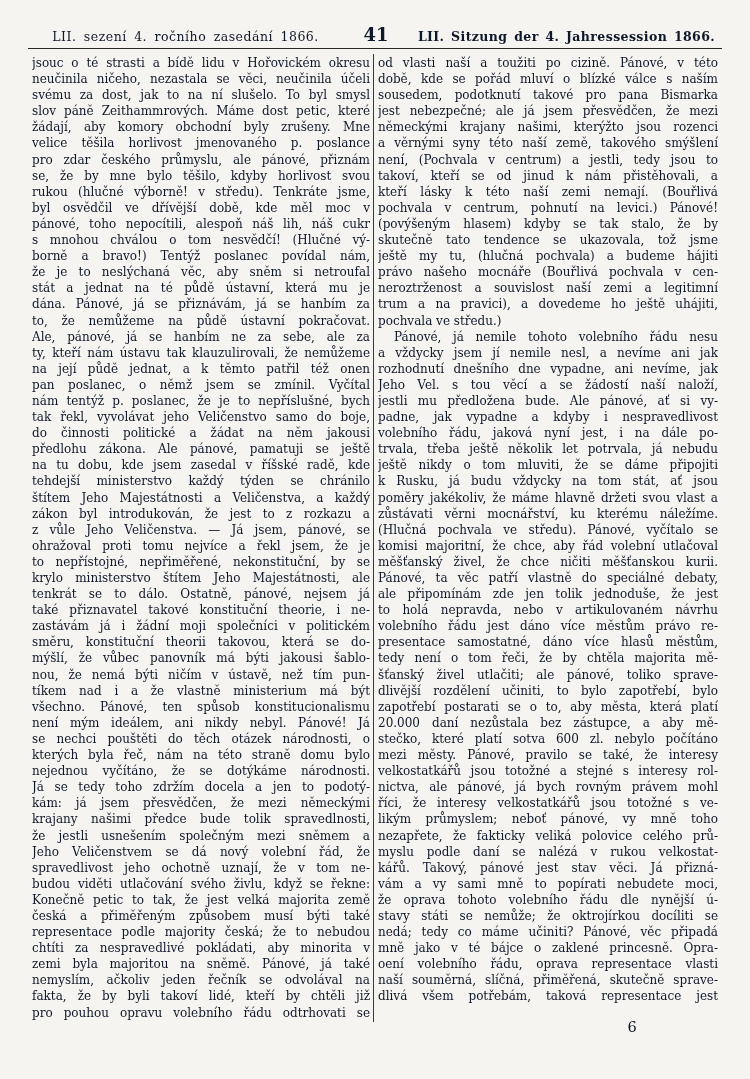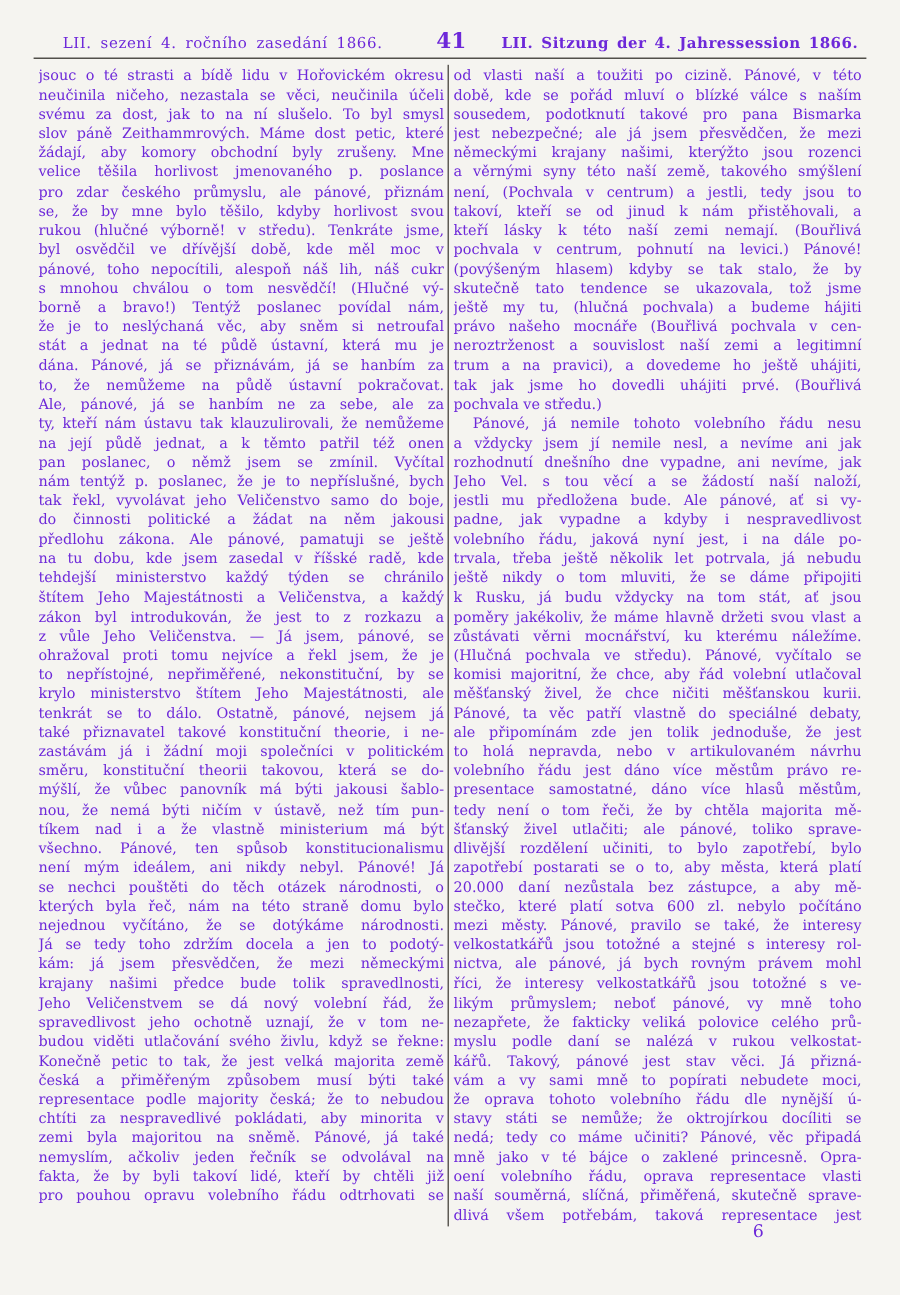--- a/index.html
+++ b/index.html
@@ -7,21 +7,21 @@
     padding: 0;
     background: #e9e8e4;
     font-family: "DejaVu Serif", serif;
   }
   .page {
     position: relative;
     width: 750px;
     height: 1079px;
     margin: 0 auto;
     background: #f5f4f0;
-    color: #6d28d9;
+    color: #0f172a;
     overflow: hidden;
   }
   .running-head {
     position: absolute;
     top: 24px;
     left: 30px;
     width: 692px;
     display: grid;
     grid-template-columns: 1fr 70px 1fr;
     align-items: baseline;
@@ -140,20 +140,21 @@
       <div class="tline">nou, že nemá býti ničím v ústavě, než tím pun-</div>
       <div class="tline">tíkem nad i a že vlastně ministerium má být</div>
       <div class="tline">všechno. Pánové, ten spůsob konstitucionalismu</div>
       <div class="tline">není mým ideálem, ani nikdy nebyl. Pánové! Já</div>
       <div class="tline">se nechci pouštěti do těch otázek národnosti, o</div>
       <div class="tline">kterých byla řeč, nám na této straně domu bylo</div>
       <div class="tline">nejednou vyčítáno, že se dotýkáme národnosti.</div>
       <div class="tline">Já se tedy toho zdržím docela a jen to podotý-</div>
       <div class="tline">kám: já jsem přesvědčen, že mezi německými</div>
       <div class="tline">krajany našimi předce bude tolik spravedlnosti,</div>
+      <div class="tline">že jestli usnešením společným mezi sněmem a</div>
       <div class="tline">Jeho Veličenstvem se dá nový volební řád, že</div>
       <div class="tline">spravedlivost jeho ochotně uznají, že v tom ne-</div>
       <div class="tline">budou viděti utlačování svého živlu, když se řekne:</div>
       <div class="tline">Konečně petic to tak, že jest velká majorita země</div>
       <div class="tline">česká a přiměřeným způsobem musí býti také</div>
       <div class="tline">representace podle majority česká; že to nebudou</div>
       <div class="tline">chtíti za nespravedlivé pokládati, aby minorita v</div>
       <div class="tline">zemi byla majoritou na sněmě.  Pánové, já také</div>
       <div class="tline">nemyslím, ačkoliv jeden řečník se odvolával na</div>
       <div class="tline">fakta, že by byli takoví lidé, kteří by chtěli již</div>
@@ -172,21 +173,20 @@
       <div class="tline">není, (Pochvala v centrum) a jestli, tedy jsou to</div>
       <div class="tline">takoví, kteří se od jinud k nám přistěhovali, a</div>
       <div class="tline">kteří lásky k této naší zemi nemají.  (Bouřlivá</div>
       <div class="tline">pochvala v centrum, pohnutí na levici.) Pánové!</div>
       <div class="tline">(povýšeným hlasem) kdyby se tak stalo, že by</div>
       <div class="tline">skutečně tato tendence se ukazovala, tož jsme</div>
       <div class="tline">ještě my tu, (hlučná pochvala) a budeme hájiti</div>
       <div class="tline">právo našeho mocnáře (Bouřlivá pochvala v cen-</div>
       <div class="tline">neroztrženost a souvislost naší zemi a legitimní</div>
       <div class="tline">trum a na pravici), a dovedeme ho ještě uhájiti,</div>
-      <div class="tline">tak jak jsme ho dovedli uhájiti prvé.  (Bouřlivá</div>
       <div class="tline nojust">pochvala ve středu.)</div>
       <div class="tline indent">Pánové, já nemile tohoto volebního řádu nesu</div>
       <div class="tline">a vždycky jsem jí nemile nesl, a nevíme ani jak</div>
       <div class="tline">rozhodnutí dnešního dne vypadne, ani nevíme, jak</div>
       <div class="tline">Jeho Vel. s tou věcí a se žádostí naší naloží,</div>
       <div class="tline">jestli mu předložena bude. Ale pánové, ať si vy-</div>
       <div class="tline">padne, jak vypadne a kdyby i nespravedlivost</div>
       <div class="tline">volebního řádu, jaková nyní jest, i na dále po-</div>
       <div class="tline">trvala, třeba ještě několik let potrvala, já nebudu</div>
       <div class="tline">ještě nikdy o tom mluviti, že se dáme připojiti</div>

